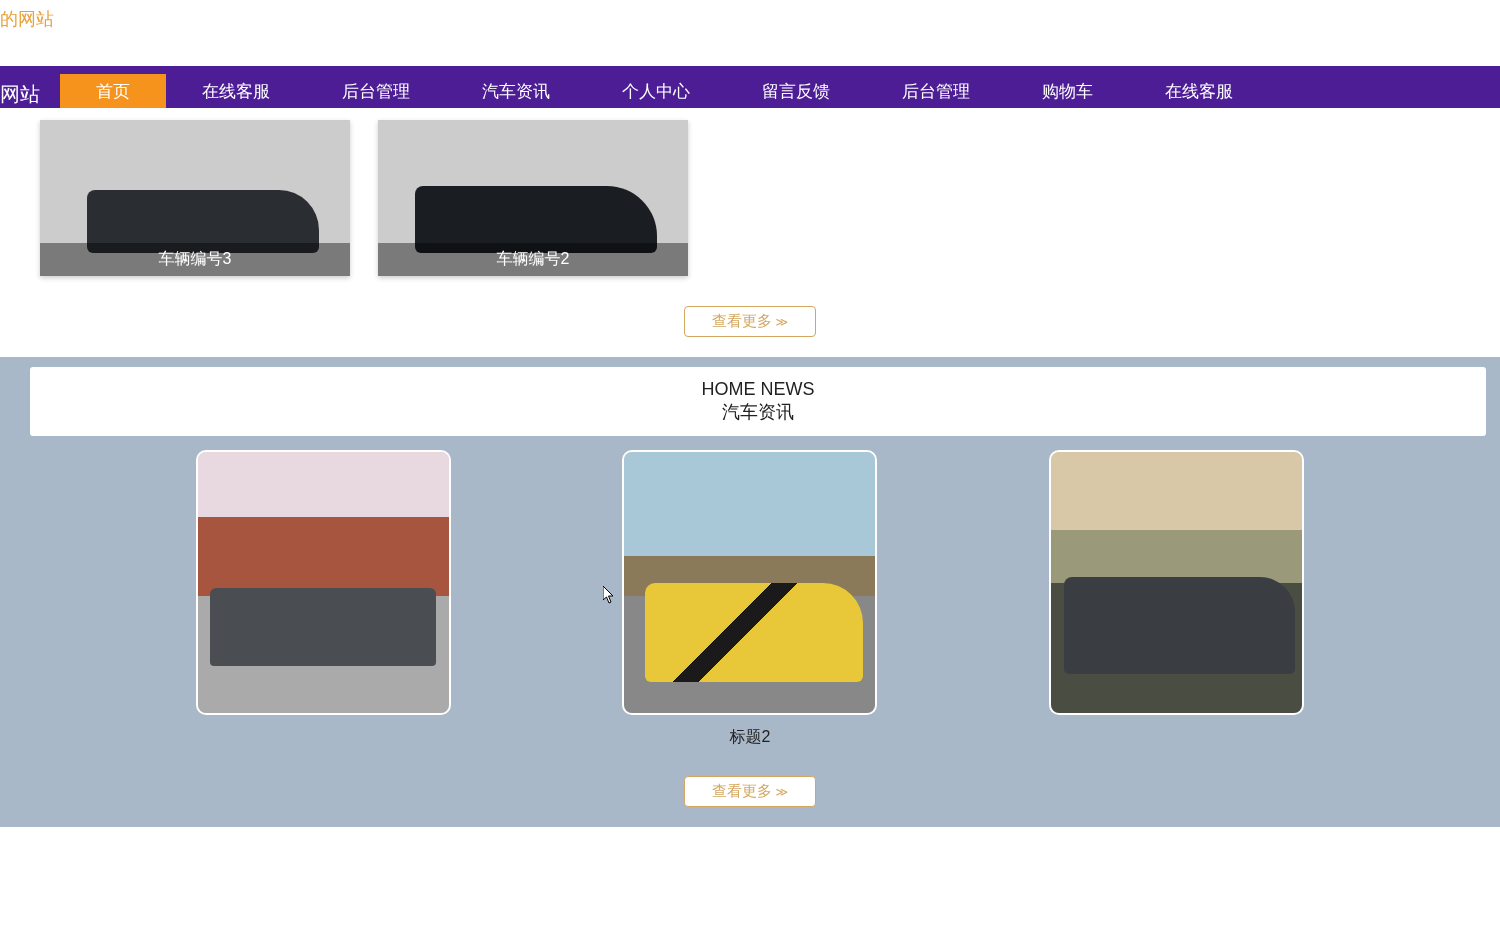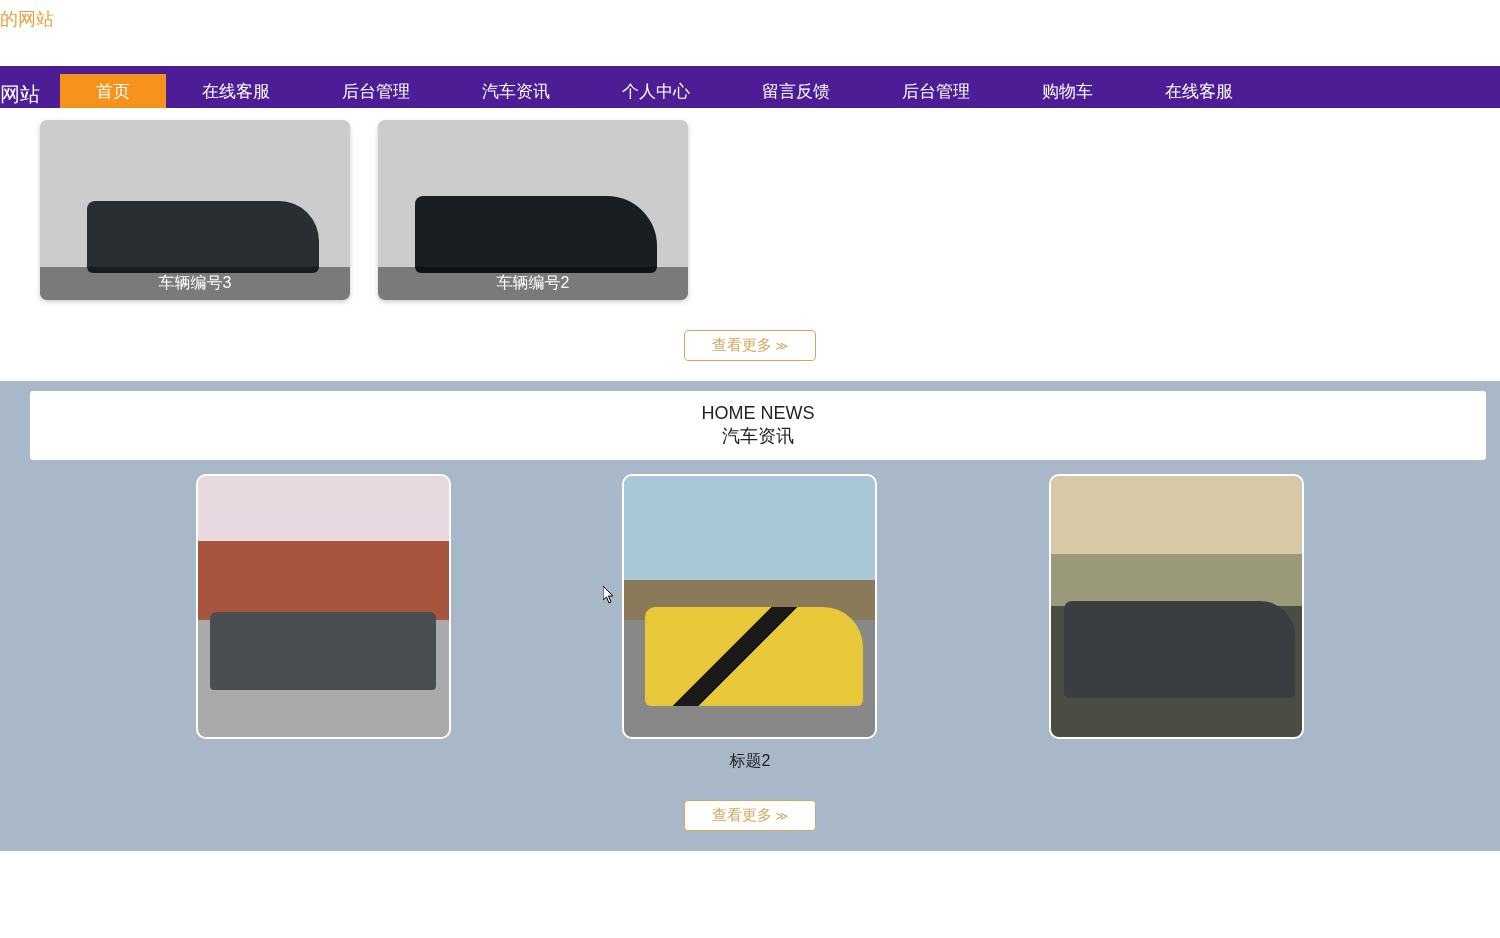--- a/index.html
+++ b/index.html
@@ -41,22 +41,22 @@
       background: #f5931d;
     }
     .vehicle-section {
       padding: 12px 40px 20px 40px;
       display: flex;
       gap: 28px;
     }
     .vehicle-card {
       position: relative;
       width: 310px;
-      height: 180px;
-      border-radius: 7px;
+      height: 156px;
+      border-radius: 0;
       overflow: hidden;
       box-shadow: 0 2px 5px rgba(0,0,0,0.2);
     }
     .vehicle-card .img {
       width: 100%;
       height: 100%;
       background: #ccc;
     }
     .vehicle-card .label {
       position: absolute;

